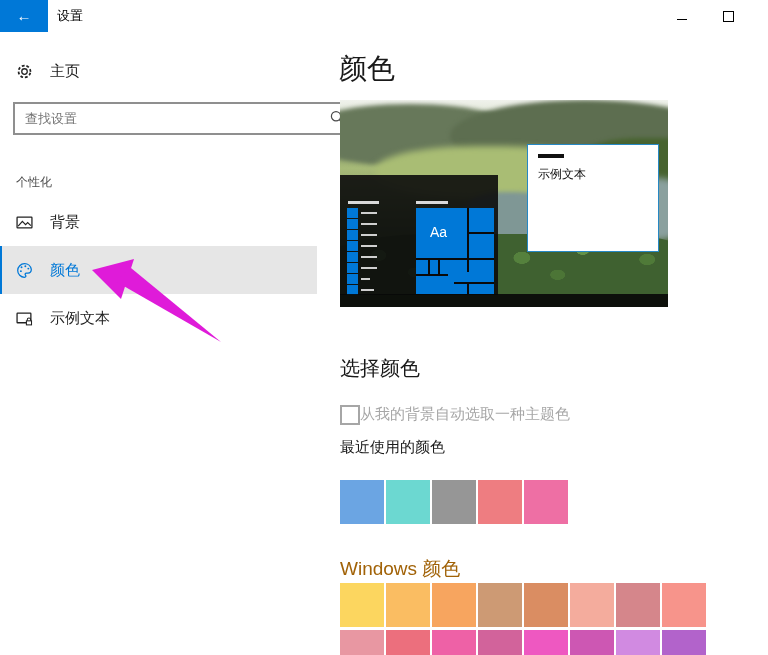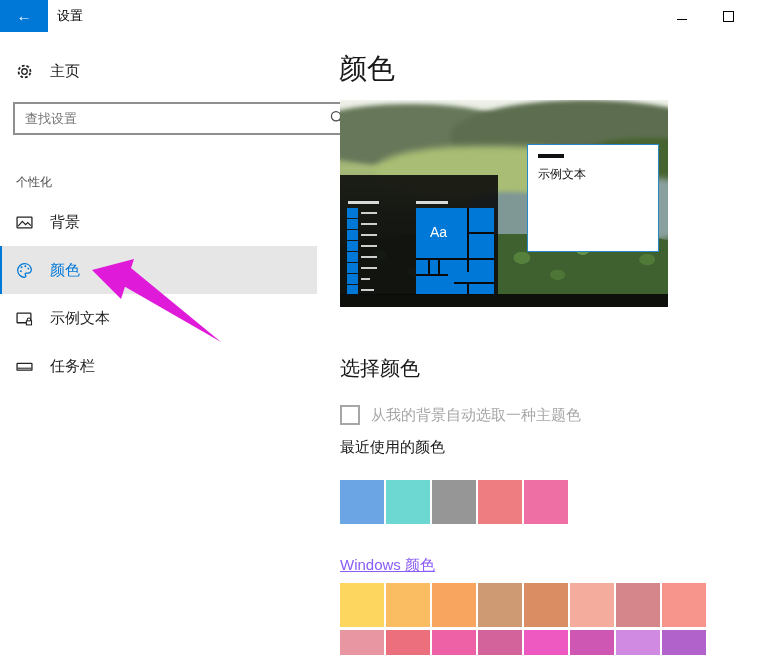--- a/index.html
+++ b/index.html
@@ -72,29 +72,29 @@
 
   
   #sample-window { left:187px; top:44px; width:132px; height:108px; background:#fff; border:1px solid #2688c4; }
   #sample-dash { position:absolute; left:10px; top:9px; width:26px; height:4px; background:#111; }
   #sample-text { position:absolute; left:10px; top:21px; font-size:12px; color:#111; }
 
   #hero-taskbar { left:0; right:0; bottom:0; height:13px; background:rgba(8,8,8,0.90); }
 
   
   #choose-heading { position:absolute; left:340px; top:355px; font-size:20px; font-weight:400; color:#191919;font-family:Liberation Mono, monospace; }
-  #auto-row { position:absolute; left:340px; top:405px; display:flex; align-items:center; gap:11px; }
+  #auto-row { position:absolute; left:340px; top:405px; display:flex; align-items:flex-start; }
   #auto-checkbox { width:20px; height:20px; border:2px solid #a6a6a6; background:#fff; cursor:pointer; }
   #auto-label { font-size:15px; color:#a6a6a6; }
 
   #recent-label { position:absolute; left:340px; top:438px; font-size:15px; color:#191919; }
   #recent-row { position:absolute; left:340px; top:480px; display:flex; gap:2px; }
   .swatch { width:44px; height:44px; cursor:pointer; }
 
-  #winclr-label { position:absolute; left:340px; top:556px; font-size:15px; color:#8b5cf6;text-decoration:underline; }
+  #winclr-label { position:absolute; left:340px; top:556px; font-size:19px; color:#a16207; }
   #winclr-rows { position:absolute; left:340px; top:583px; display:flex; flex-direction:column; gap:3px; }
   .clr-row { display:flex; gap:2px; }
 
   
   #arrow-svg { position:absolute; left:88px; top:256px; pointer-events:none; }
 </style>
 </head>
 <body>
 
 <div id="titlebar">
@@ -155,27 +155,20 @@
       <svg class="nav-icon" viewBox="0 0 16 16">
         <rect x="1" y="3" width="13" height="9" rx="0.5" fill="none" stroke="#222" stroke-width="1.2"></rect>
         <path d="M10.6 10.2v-1a1.6 1.6 0 0 1 3.2 0v1" fill="none" stroke="#222" stroke-width="1"></path>
         <rect x="9.8" y="10.2" width="4.8" height="3.8" fill="#fff" stroke="#222" stroke-width="1"></rect>
       </svg>
       <span>示例文本</span>
     </div>
 
 
 
-    <div class="nav-item">
-      <svg class="nav-icon" viewBox="0 0 16 16">
-        <rect x="1" y="5" width="14" height="6.5" rx="0.5" fill="none" stroke="#222" stroke-width="1.2"></rect>
-        <line x1="1.6" y1="9.6" x2="14.4" y2="9.6" stroke="#222" stroke-width="1"></line>
-      </svg>
-      <span>任务栏</span>
-    </div>
 
   </div>
 </div>
 
 <div id="page-title">颜色</div>
 
 <div id="hero">
   <div class="land" id="land-base"></div>
   <div class="land" id="hill-left"></div>
   <div class="land" id="hill-mid"></div>

